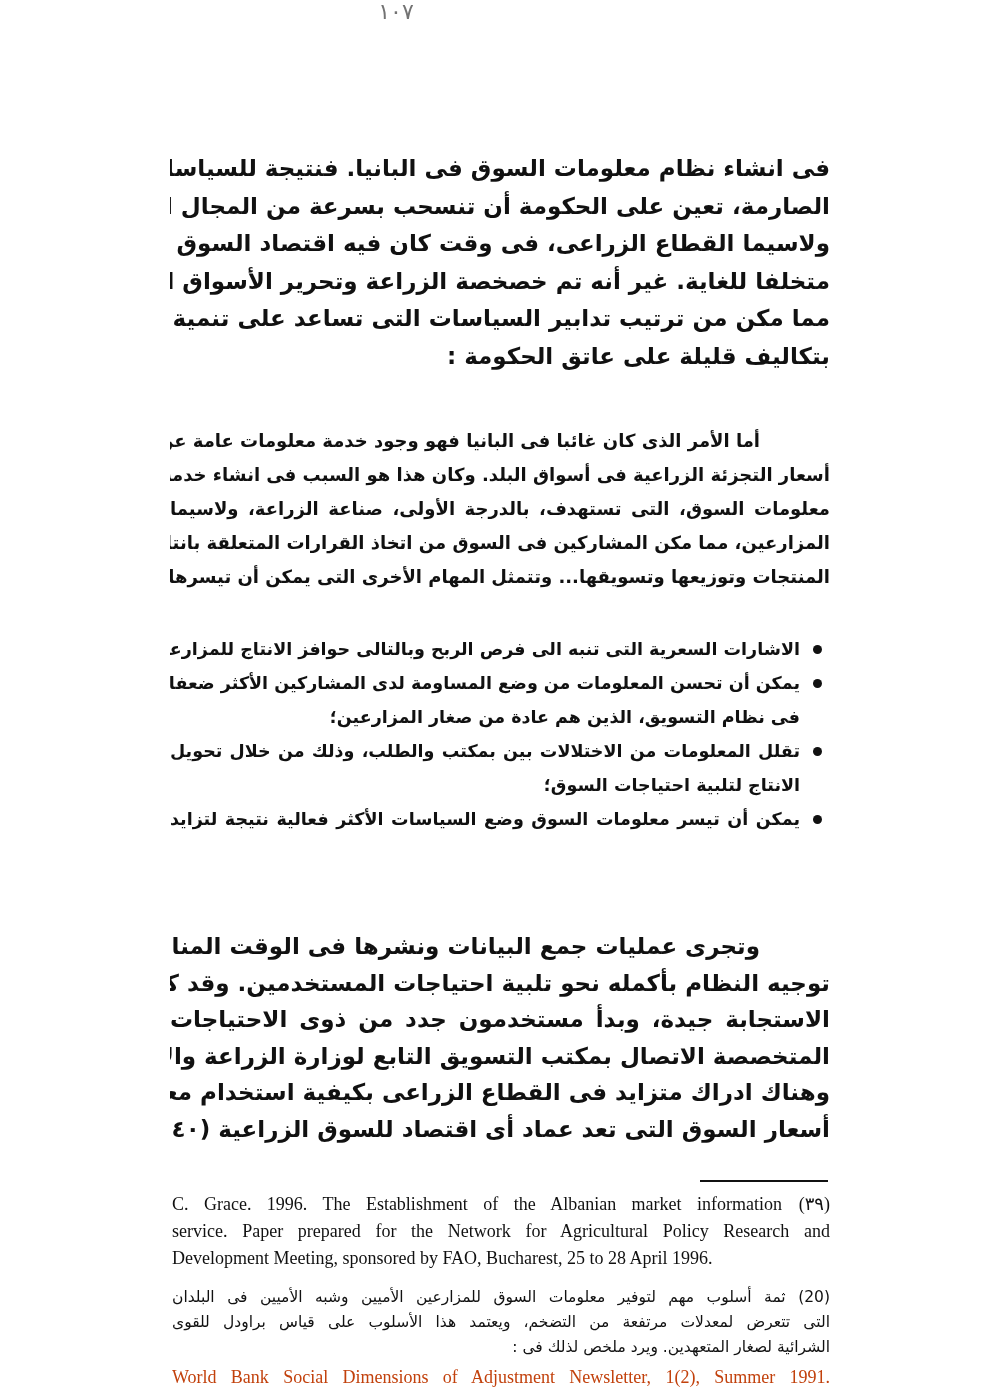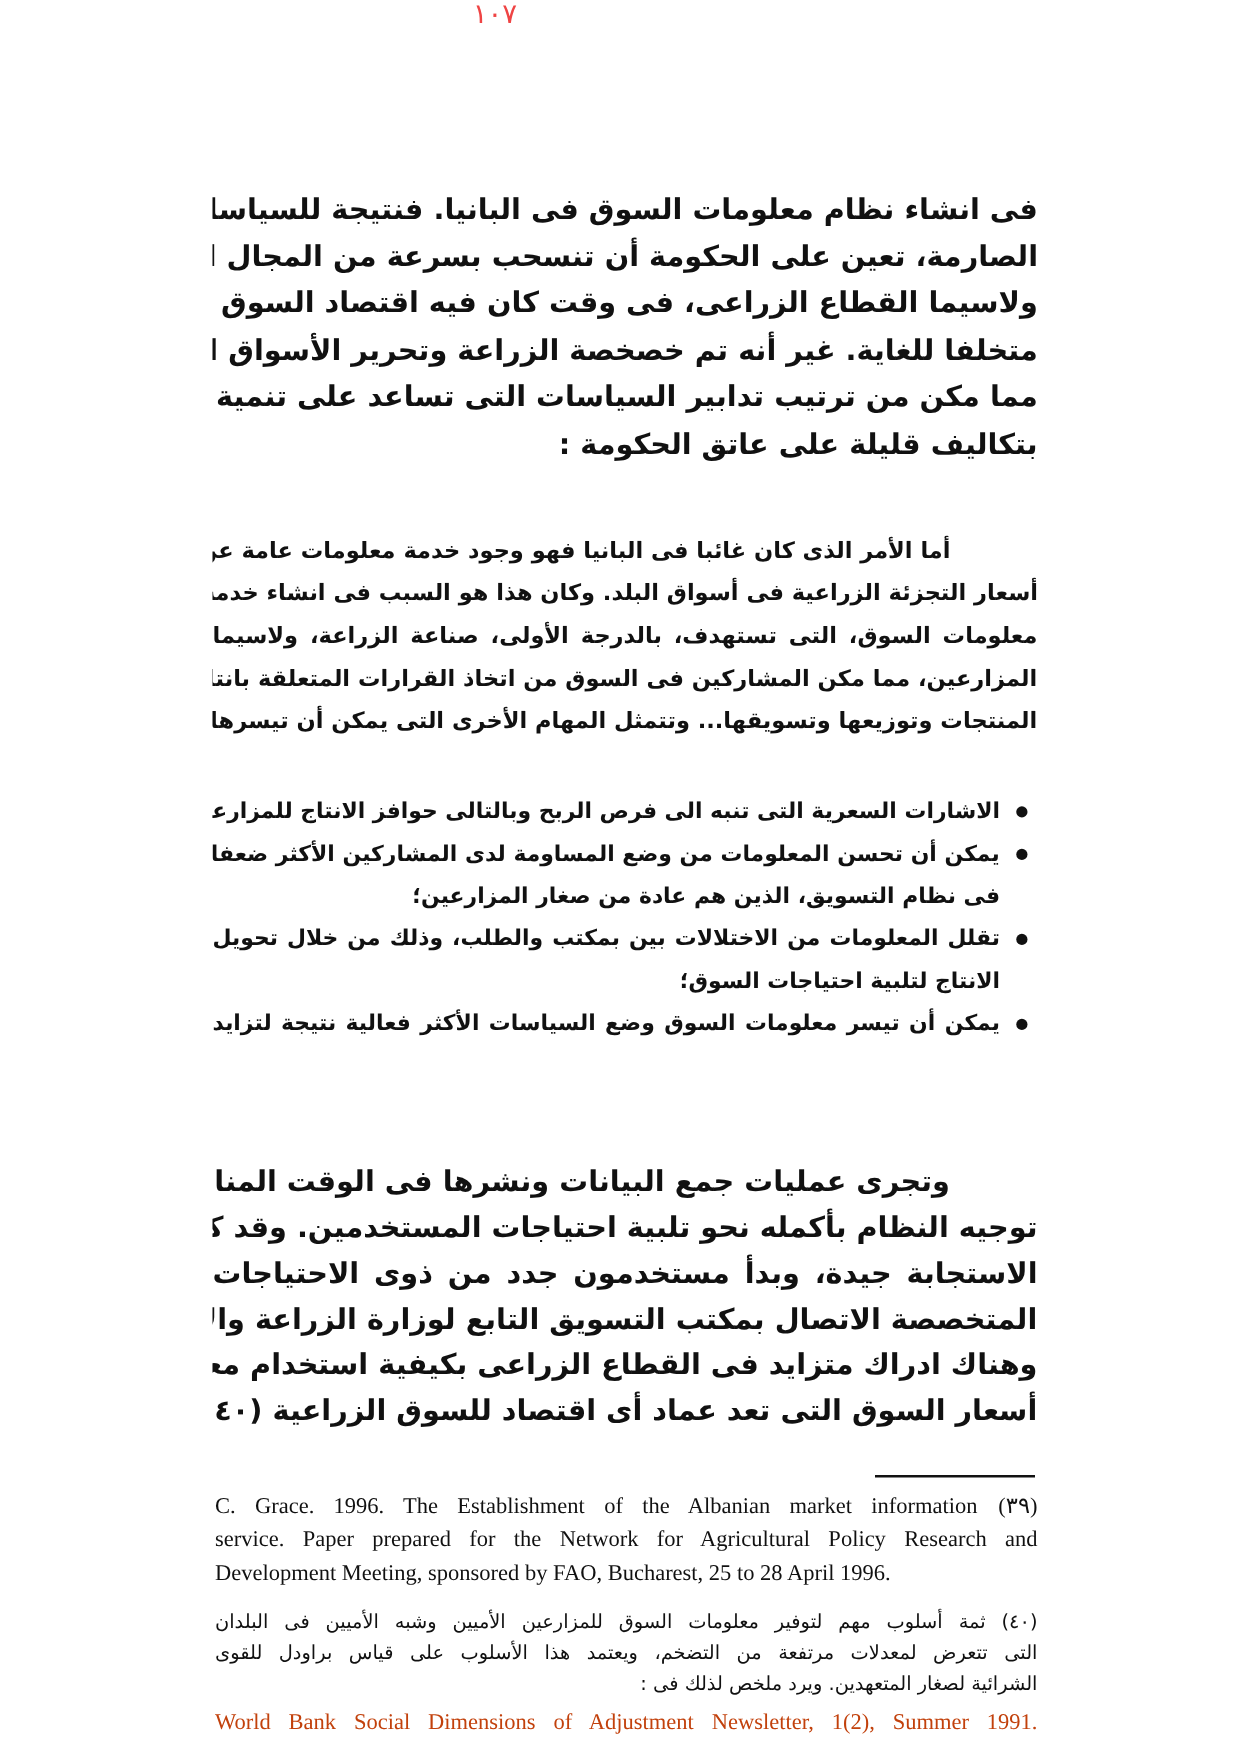--- a/index.html
+++ b/index.html
@@ -1,19 +1,19 @@
 <!DOCTYPE html>
 <html><head>
 <meta charset="utf-8">
 <style>
   html, body { margin: 0; padding: 0; background: #ffffff; }
   body { width: 1000px; height: 1390px; position: relative; overflow: hidden; color: #111; }
   .page-number {
     position: absolute; top: 0px; left: 0; width: 792px; text-align: center;
-    font-family: "DejaVu Sans", sans-serif; font-size: 22px; line-height: 24px; color: #ef4444;
+    font-family: "DejaVu Sans", sans-serif; font-size: 22px; line-height: 24px; color: #737373;
   }
   .para {
     position: absolute; left: 170px; width: 660px; direction: rtl;
     font-family: "DejaVu Sans", sans-serif; font-weight: bold; color: #111;
     text-align: justify; text-align-last: right;
   }
   .para .line { display: block; white-space: nowrap; overflow: hidden; text-align: justify; text-align-last: justify; }
   .para .line.last { text-align-last: right; }
   .p1 { top: 150px; font-size: 23px; line-height: 37.5px; }
   .p2 { top: 424px; font-size: 18px; line-height: 34px; }
@@ -96,18 +96,18 @@
 <div class="footnote-rule"></div>
 
 <div class="fn-en fn39">
   <span class="fn-num">(٣٩)</span>
   <span class="line" style="padding-right:48px;">C. Grace. 1996. The Establishment of the Albanian market information</span>
   <span class="line">service. Paper prepared for the Network for Agricultural Policy Research and</span>
   <span class="line last">Development Meeting, sponsored by FAO, Bucharest, 25 to 28 April 1996.</span>
 </div>
 
 <div class="fn40">
-  <span class="line">(٤٠) ثمة أسلوب مهم لتوفير معلومات السوق للمزارعين الأميين وشبه الأميين فى البلدان</span>
+  <span class="line">(20) ثمة أسلوب مهم لتوفير معلومات السوق للمزارعين الأميين وشبه الأميين فى البلدان</span>
   <span class="line">التى تتعرض لمعدلات مرتفعة من التضخم، ويعتمد هذا الأسلوب على قياس براودل للقوى</span>
   <span class="line last">الشرائية لصغار المتعهدين. ويرد ملخص لذلك فى :</span>
 </div>
 
 <div class="fn40-en">World Bank Social Dimensions of Adjustment Newsletter, 1(2), Summer 1991.</div>
 
 </body></html>

